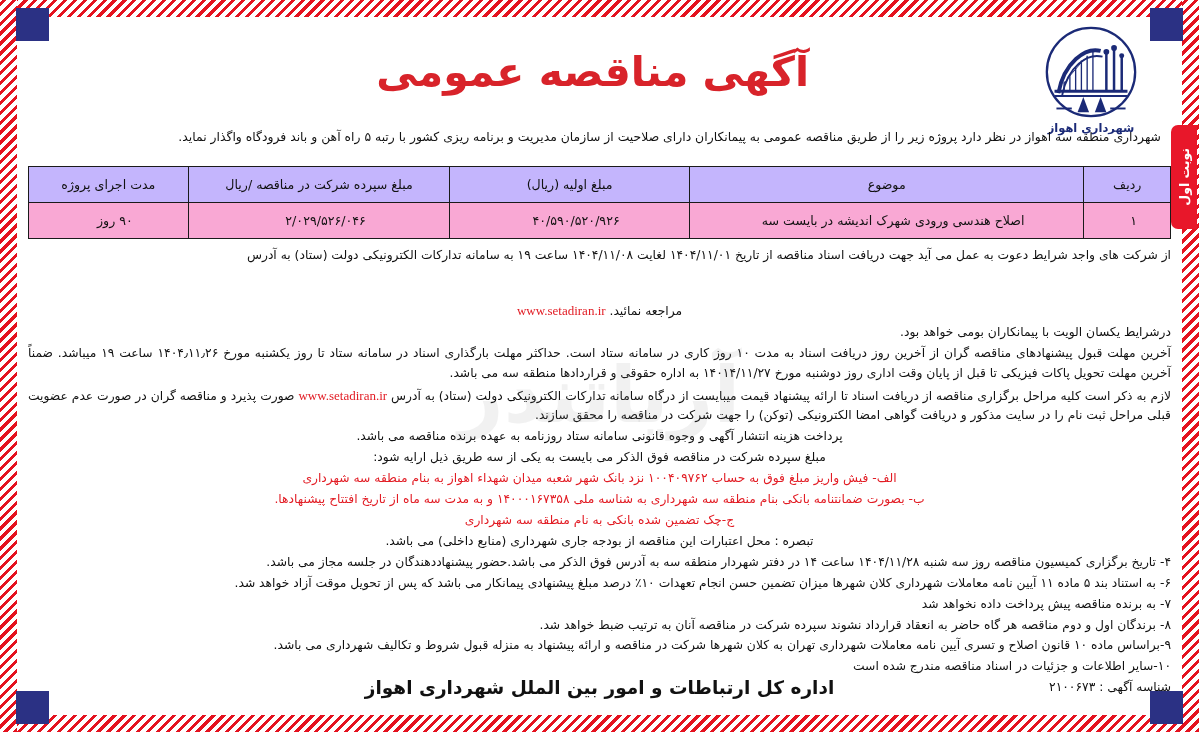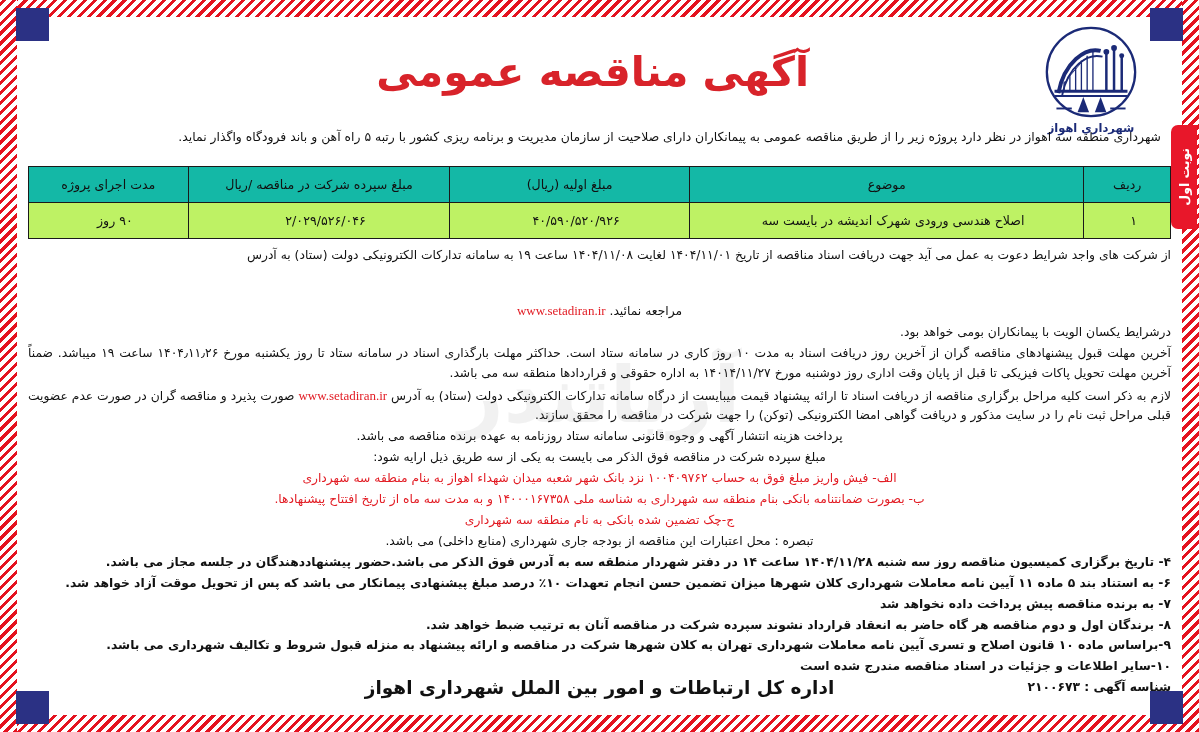--- a/index.html
+++ b/index.html
@@ -116,25 +116,25 @@
   }
   #tender-table th,#tender-table td{
     border:1.4px solid #1a1a1a;
     text-align:center;
     font-size:12.6px;
     color:#111;
     padding:7px 3px;
     height:21px;
   }
   #tender-table thead th{
-    background:#14b8a6;
+    background:#c4b5fd;
     font-weight:normal;
   }
   #tender-table tbody td{
-    background:#bef264;
+    background:#f9a8d4;
     padding-left:16px;
   }
   .col-row{width:7.2%;}
   .col-subject{width:35%;}
   .col-base{width:21%;}
   .col-deposit{width:23%;}
   .col-dur{width:13.8%;}
 
   
   #body-text{
@@ -152,21 +152,21 @@
   .ltr{direction:ltr;display:inline-block;unicode-bidi:embed;}
 
   .p-justify-block{
     text-align:justify;
     text-align-last:right;
   }
 
   
   .red-group .p{color:#e21c24;text-align:center;}
 
-  .tail-list .p{text-align:justify;text-align-last:right;font-weight:bold;}
+  .tail-list .p{text-align:justify;text-align-last:right;}
 
   
   #footer-org{
     position:absolute;
     left:0;right:0;bottom:14px;
     text-align:center;
     font-size:18.5px;
     font-weight:bold;
     color:#111;
     direction:rtl;

